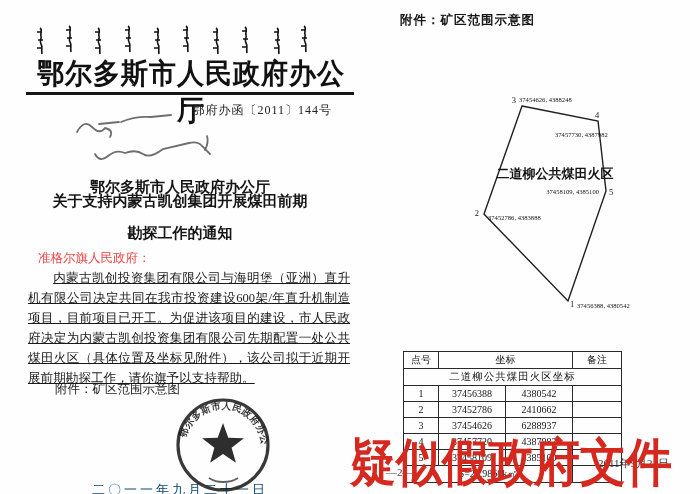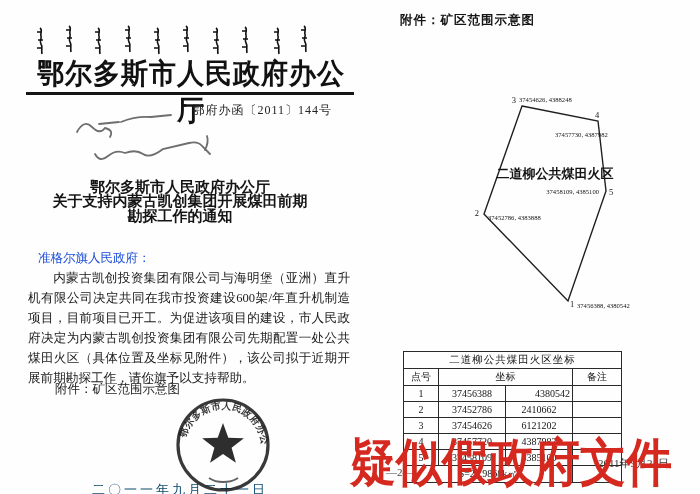--- a/index.html
+++ b/index.html
@@ -10,39 +10,39 @@
   .abs{position:absolute;}
   
   .hdr-title{
     left:24px;top:56px;width:334px;text-align:center;
     font-size:27px;font-weight:bold;letter-spacing:1px;color:#111;
     transform:scaleY(1.05);
   }
   .hdr-rule{left:26px;top:92px;width:328px;height:3px;background:#161616;}
   .doc-number{left:0;top:102px;width:332px;text-align:right;font-size:12px;color:#222;letter-spacing:1px;}
   .subject{left:15px;width:330px;text-align:center;font-weight:bold;font-size:15px;color:#151515;}
-  .salutation{left:38px;top:250px;font-size:12.5px;color:#1d4ed8;}
+  .salutation{left:38px;top:250px;font-size:12.5px;color:#ef4444;}
   .body-par{
     left:28px;top:268px;width:322px;font-size:12.6px;line-height:20px;
-    text-align:justify;text-indent:2em;color:#1a1a1a;
+    text-align:justify;text-indent:2em;color:#1a1a1a;text-decoration:underline;
   }
   .attach-note{left:55px;top:381px;font-size:12.5px;color:#1a1a1a;}
   .sign-date{left:92px;top:481px;font-size:13px;letter-spacing:3px;color:#0c4a6e;z-index:1;}
   .seal{left:171px;top:390px;z-index:2;}
   
   .attach-title2{left:400px;top:12px;font-size:12.5px;font-weight:bold;color:#161616;letter-spacing:1px;}
   .coord-table{
     left:403px;top:351px;border-collapse:collapse;font-size:10px;color:#141414;
     font-family:"Liberation Serif","DejaVu Serif",serif;
   }
   .coord-table td{border:1px solid #2a2a2a;text-align:center;padding:1px 2px;height:13px;}
   .coord-table .t-title{font-size:10.5px;letter-spacing:1px;}
   .coord-table .c-no{width:30px;}
   .coord-table .c-x{width:62px;}
-  .coord-table .c-y{width:62px;text-align:right;}
+  .coord-table .c-y{width:62px;}
   .coord-table .c-note{width:44px;}
   .date2{left:598px;top:443px;font-size:11px;color:#333;z-index:1;}
   .page-num{left:386px;top:466px;font-size:11px;color:#4a4a4a;z-index:1;}
   .warning{
     left:350px;top:428px;width:320px;font-size:46px;font-weight:bold;color:#d5281e;
     font-family:"Liberation Serif","DejaVu Serif",serif;letter-spacing:0px;z-index:3;
     transform:scaleY(1.12);transform-origin:top left;white-space:nowrap;
   }
 </style>
 </head>
@@ -75,21 +75,21 @@
     <svg class="abs" style="left:55px;top:112px;" width="230" height="60" viewBox="0 0 230 60">
       <g stroke="#6e6e6e" stroke-width="1.8" fill="none" stroke-linecap="round">
         <path d="M22,20 q7,-13 15,-5 t13,1 q9,2 5,9 M44,12 l20,-2 M66,10 q14,-6 30,-5 l20,-2"></path>
         <path d="M40,42 q5,9 13,2 t17,-3 q11,-4 18,1 t20,-5 l26,-6 q9,-2 13,3 l8,8"></path>
         <path d="M150,38 q4,-8 2,-14"></path>
       </g>
     </svg>
 
     <div class="abs subject" style="top:178px;">鄂尔多斯市人民政府办公厅</div>
     <div class="abs subject" style="top:192px;">关于支持内蒙古凯创集团开展煤田前期</div>
-    <div class="abs subject" style="top:207px;">勘探工作的通知</div>
+    <div class="abs subject" style="top:224px;">勘探工作的通知</div>
 
     <div class="abs salutation">准格尔旗人民政府：</div>
     <div class="abs body-par">内蒙古凯创投资集团有限公司与海明堡（亚洲）直升机有限公司决定共同在我市投资建设600架/年直升机制造项目，目前项目已开工。为促进该项目的建设，市人民政府决定为内蒙古凯创投资集团有限公司先期配置一处公共煤田火区（具体位置及坐标见附件），该公司拟于近期开展前期勘探工作，请你旗予以支持帮助。</div>
     <div class="abs attach-note">附件：矿区范围示意图</div>
 
     <div class="abs sign-date">二〇一一年九月二十一日</div>
 
     <svg class="abs seal" width="104" height="104" viewBox="0 0 104 104">
       <defs>
         <path id="sealArc" d="M 13,58 A 39,39 0 1 1 91,58" fill="none"></path>
@@ -123,43 +123,43 @@
       <text x="21" y="128" font-size="8.5" fill="#161616" text-anchor="end">2</text>
       <text x="30" y="132" font-size="6.6" fill="#161616">37452786, 4383888</text>
 
       <text x="112" y="219" font-size="8.5" fill="#161616">1</text>
       <text x="119" y="220" font-size="6.6" fill="#161616">37456388, 4380542</text>
     </svg>
 
     <table class="abs coord-table" style="left:43px;top:351px;">
       <tbody>
           <tr>
-        <td colspan="4" class="t-title">二道柳公共煤田火区坐标</td>
-      </tr>
-      <tr>
         <td class="c-no">点号</td>
         <td colspan="2">坐标</td>
         <td class="c-note">备注</td>
+      </tr>
+      <tr>
+        <td colspan="4" class="t-title">二道柳公共煤田火区坐标</td>
       </tr>
       <tr>
         <td>1</td>
         <td class="c-x">37456388</td>
         <td class="c-y">4380542</td>
         <td></td>
       </tr>
       <tr>
         <td>2</td>
         <td>37452786</td>
         <td>2410662</td>
         <td></td>
       </tr>
       <tr>
         <td>3</td>
         <td>37454626</td>
-        <td>6121202</td>
+        <td>6288937</td>
         <td></td>
       </tr>
       <tr>
         <td>4</td>
         <td>37457720</td>
         <td>4387982</td>
         <td></td>
       </tr>
       <tr>
         <td>5</td>

